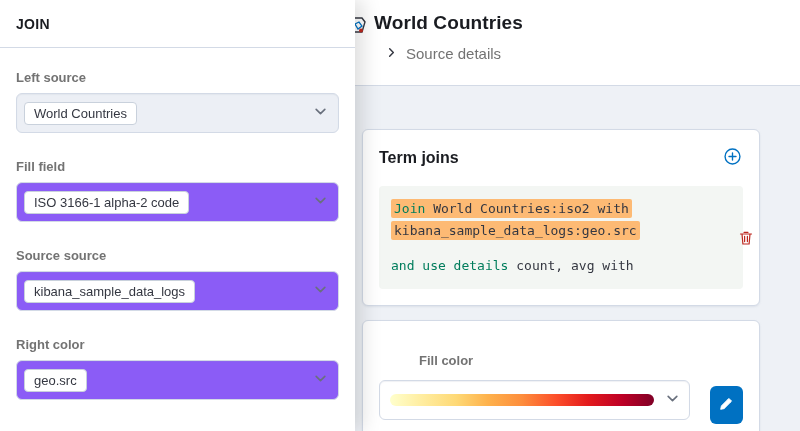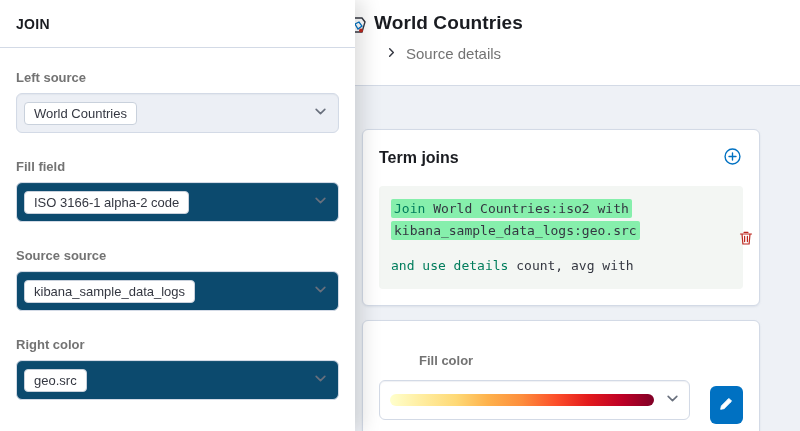--- a/index.html
+++ b/index.html
@@ -31,21 +31,21 @@
   .card-title-row { display:flex; align-items:center; justify-content:space-between; }
   .card-title { font-size:16px; font-weight:700; color:#1a1c21; }
   .icon-btn { background:none; border:none; cursor:pointer; display:flex; align-items:center; padding:2px; }
 
   .code-box {
     margin-top:16px; background:#f3f6f3; border-radius:4px; padding:12px;
     font-family:"DejaVu Sans Mono","Liberation Mono",monospace;
     font-size:13px; line-height:1.7; color:#343741;
   }
   .expr-hl {
-    background:#86efac; border-radius:2px; padding:2px 3px;
+    background:#fdba74; border-radius:2px; padding:2px 3px;
     -webkit-box-decoration-break:clone; box-decoration-break:clone;
   }
   .metrics-line { margin-top:13px; }
   .kw { color:#017d5c; }
   .trash-btn { position:absolute; right:3px; top:98px; background:none; border:none; cursor:pointer; padding:2px; }
 
   .field-label { display:block; font-size:13px; font-weight:700; color:#737373; }
   .vs-label { margin:16px 0 8px;padding-left:40px; }
   .fill-row { display:flex; align-items:center; gap:20px; }
   .gradient-select {
@@ -66,21 +66,21 @@
   .flyout {
     position:absolute; left:0; top:0; bottom:0; width:355px; background:#fff; z-index:10;
     box-shadow:8px 0 18px rgba(0,0,0,.13);
   }
   .flyout-header { padding:15px 16px 14px; border-bottom:1px solid #d3dae6; }
   .flyout-title { font-size:14px; font-weight:800; color:#1a1c21; letter-spacing:.3px; }
   .flyout-body { padding:22px 16px 0; }
   .form-group { margin-bottom:26px; }
   .form-group .field-label { margin-bottom:8px; }
   .combo {
-    position:relative; height:40px; border:1px solid #d3dae6; border-radius:6px; background:#0c4a6e;
+    position:relative; height:40px; border:1px solid #d3dae6; border-radius:6px; background:#8b5cf6;
     display:flex; align-items:center; padding:0 34px 0 7px; cursor:pointer;
     box-shadow:inset 0 1px 1px rgba(152,162,179,.12);
   }
   .combo.disabled { background:#eceff5; }
   .pill {
     background:#fff; border:1px solid #c9d1dc; border-radius:4px;
     padding:3px 9px; font-size:13px; color:#343741; white-space:nowrap;
   }
   .combo .chev { position:absolute; right:11px; top:50%; transform:translateY(-50%); }
 </style>

